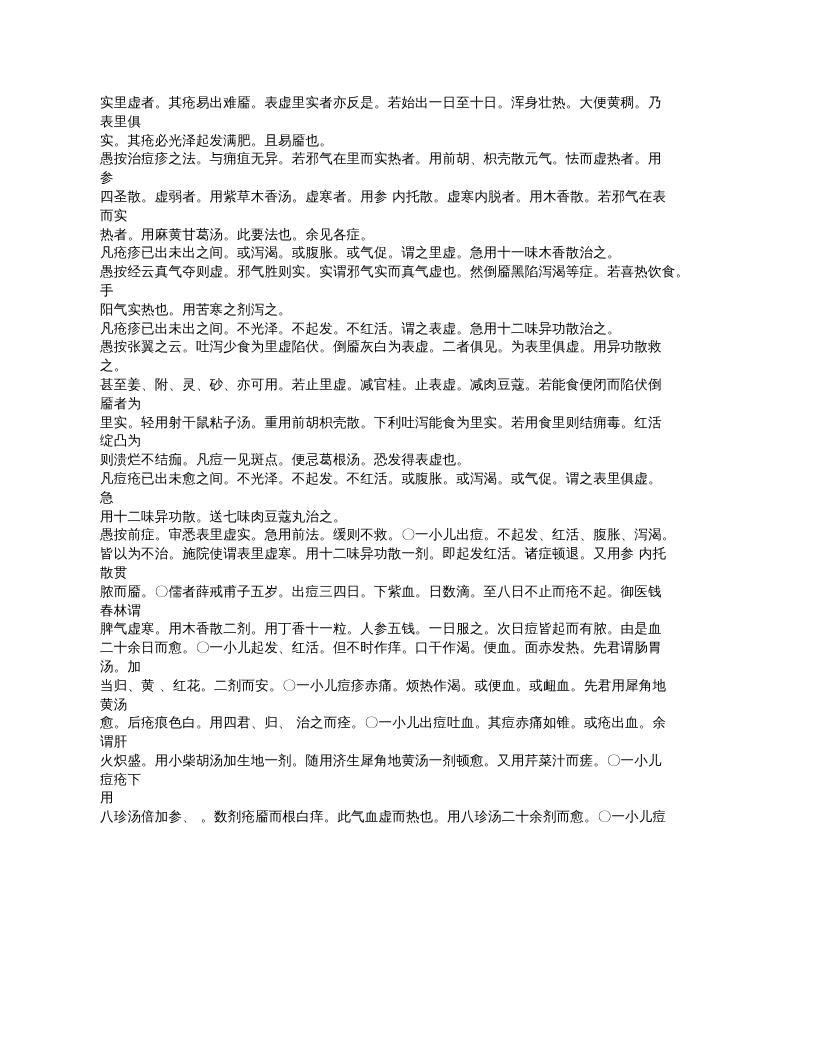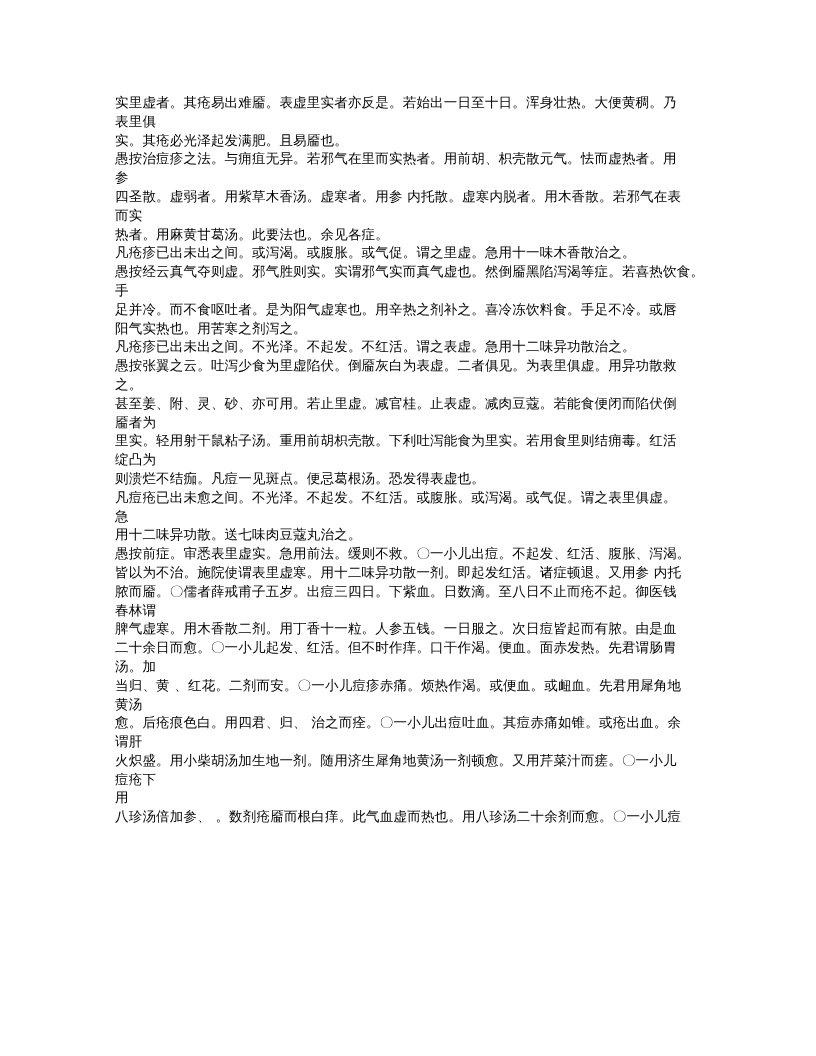--- a/index.html
+++ b/index.html
@@ -10,21 +10,21 @@
   .page {
     position: relative;
     width: 816px;
     height: 1056px;
     background: #ffffff;
     overflow: hidden;
     box-sizing: border-box;
   }
   .text-block {
     position: absolute;
-    left: 115px;
+    left: 100px;
     top: 93px;
     width: 600px;
   }
   .text-line {
     font-family: "DejaVu Sans", sans-serif;
     font-size: 13.5px;
     line-height: 18.8px;
     color: #000000;
     white-space: pre;
     letter-spacing: 0.2px;
@@ -39,35 +39,35 @@
       <div class="text-line">表里俱</div>
       <div class="text-line">实。其疮必光泽起发满肥。且易靥也。</div>
       <div class="text-line">愚按治痘疹之法。与痈疽无异。若邪气在里而实热者。用前胡、枳壳散元气。怯而虚热者。用</div>
       <div class="text-line">参</div>
       <div class="text-line">四圣散。虚弱者。用紫草木香汤。虚寒者。用参 内托散。虚寒内脱者。用木香散。若邪气在表</div>
       <div class="text-line">而实</div>
       <div class="text-line">热者。用麻黄甘葛汤。此要法也。余见各症。</div>
       <div class="text-line">凡疮疹已出未出之间。或泻渴。或腹胀。或气促。谓之里虚。急用十一味木香散治之。</div>
       <div class="text-line">愚按经云真气夺则虚。邪气胜则实。实谓邪气实而真气虚也。然倒靥黑陷泻渴等症。若喜热饮食。</div>
       <div class="text-line">手</div>
-      <div class="text-line">足并冷。而不食呕吐者。是为阳气虚寒也。用辛热之剂补之。喜冷冻饮料食。手足不冷。或唇</div>
       <div class="text-line">阳气实热也。用苦寒之剂泻之。</div>
       <div class="text-line">凡疮疹已出未出之间。不光泽。不起发。不红活。谓之表虚。急用十二味异功散治之。</div>
       <div class="text-line">愚按张翼之云。吐泻少食为里虚陷伏。倒靥灰白为表虚。二者俱见。为表里俱虚。用异功散救</div>
       <div class="text-line">之。</div>
       <div class="text-line">甚至姜、附、灵、砂、亦可用。若止里虚。减官桂。止表虚。减肉豆蔻。若能食便闭而陷伏倒</div>
       <div class="text-line">靥者为</div>
       <div class="text-line">里实。轻用射干鼠粘子汤。重用前胡枳壳散。下利吐泻能食为里实。若用食里则结痈毒。红活</div>
       <div class="text-line">绽凸为</div>
       <div class="text-line">则溃烂不结痂。凡痘一见斑点。便忌葛根汤。恐发得表虚也。</div>
       <div class="text-line">凡痘疮已出未愈之间。不光泽。不起发。不红活。或腹胀。或泻渴。或气促。谓之表里俱虚。</div>
       <div class="text-line">急</div>
       <div class="text-line">用十二味异功散。送七味肉豆蔻丸治之。</div>
       <div class="text-line">愚按前症。审悉表里虚实。急用前法。缓则不救。〇一小儿出痘。不起发、红活、腹胀、泻渴。</div>
       <div class="text-line">皆以为不治。施院使谓表里虚寒。用十二味异功散一剂。即起发红活。诸症顿退。又用参 内托</div>
+      <div class="text-line">散贯</div>
       <div class="text-line">脓而靥。〇儒者薛戒甫子五岁。出痘三四日。下紫血。日数滴。至八日不止而疮不起。御医钱</div>
       <div class="text-line">春林谓</div>
       <div class="text-line">脾气虚寒。用木香散二剂。用丁香十一粒。人参五钱。一日服之。次日痘皆起而有脓。由是血</div>
       <div class="text-line">二十余日而愈。〇一小儿起发、红活。但不时作痒。口干作渴。便血。面赤发热。先君谓肠胃</div>
       <div class="text-line">汤。加</div>
       <div class="text-line">当归、黄 、红花。二剂而安。〇一小儿痘疹赤痛。烦热作渴。或便血。或衄血。先君用犀角地</div>
       <div class="text-line">黄汤</div>
       <div class="text-line">愈。后疮痕色白。用四君、归、 治之而痊。〇一小儿出痘吐血。其痘赤痛如锥。或疮出血。余</div>
       <div class="text-line">谓肝</div>
       <div class="text-line">火炽盛。用小柴胡汤加生地一剂。随用济生犀角地黄汤一剂顿愈。又用芹菜汁而瘥。〇一小儿</div>

